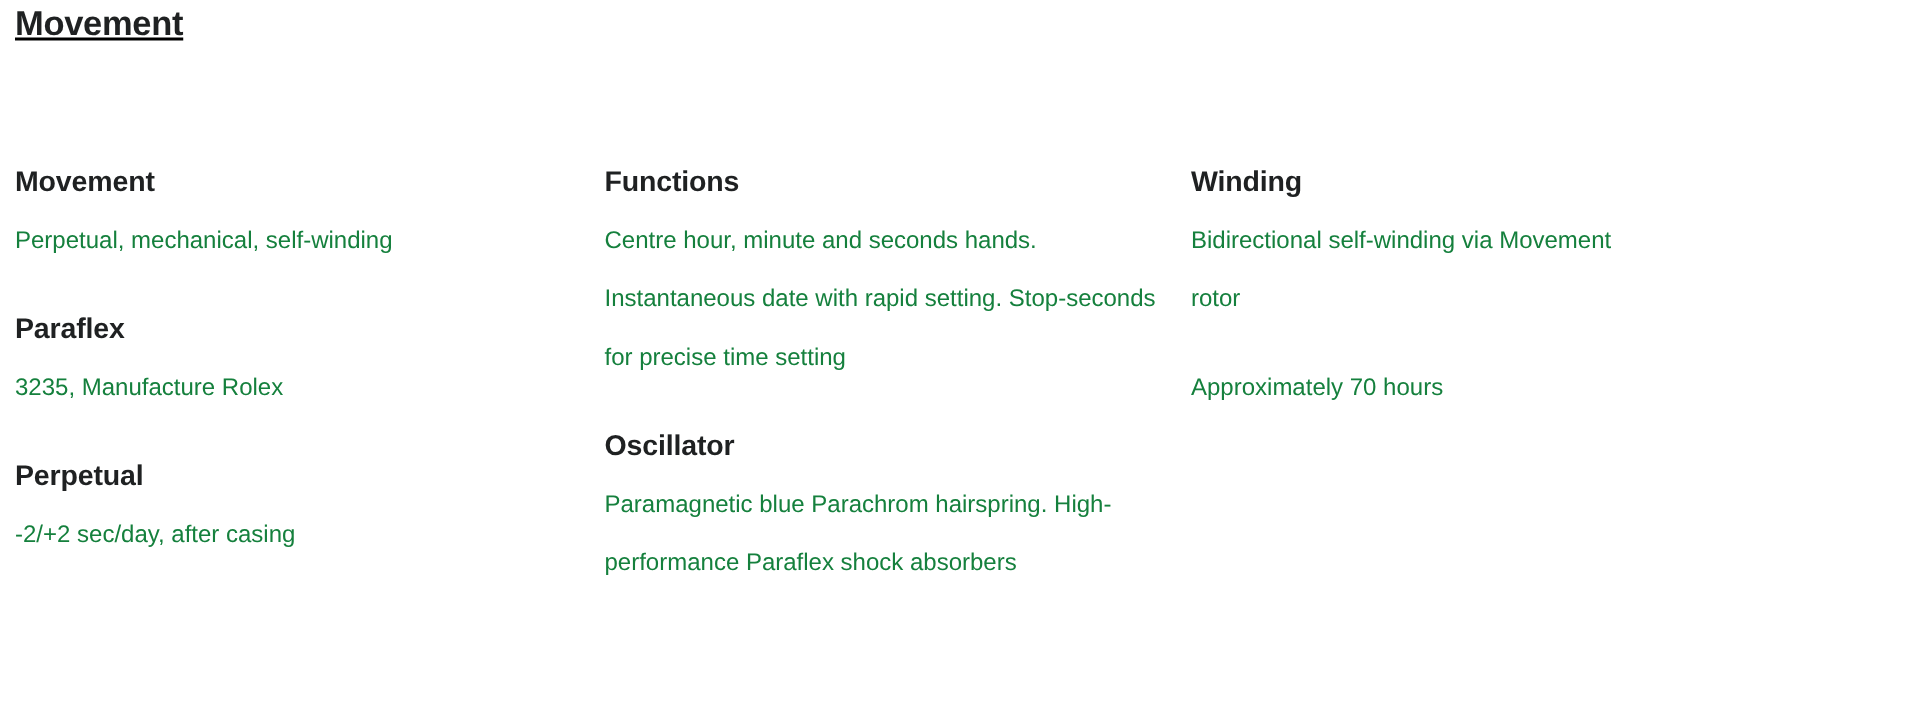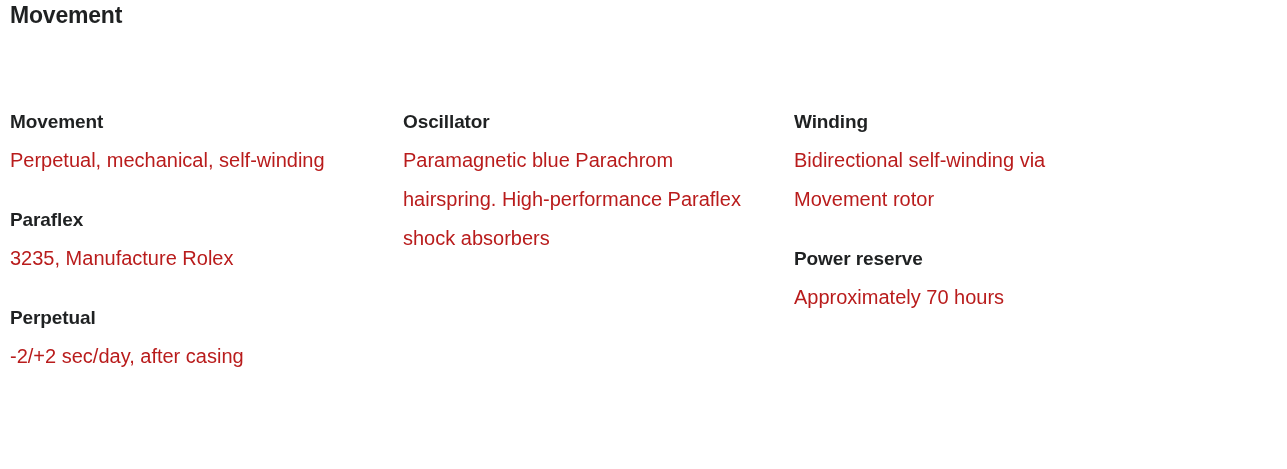--- a/index.html
+++ b/index.html
@@ -14,20 +14,21 @@
     font-family: "Liberation Sans", "DejaVu Sans", sans-serif;
     -webkit-font-smoothing: antialiased;
   }
 
   .spec-section {
     position: relative;
     width: 1287px;
     height: 469px;
     box-sizing: border-box;
     padding: 0 12px 0 10px;
+    text-decoration: underline;
   }
 
   .section-title {
     margin: 0;
     padding: 0;
     font-size: 23px;
     line-height: 30px;
     font-weight: 700;
     letter-spacing: -0.2px;
     color: #1f2122;
@@ -63,25 +64,25 @@
     margin: 0;
     font-size: 19px;
     line-height: 39px;
     font-weight: 700;
     letter-spacing: -0.1px;
     color: #1f2122;
   }
 
   .spec-value {
     margin: 0;
-    font-size: 20px;
+    font-size: 16px;
     line-height: 39px;
     font-weight: 400;
     letter-spacing: 0px;
-    color: #b91c1c;
+    color: #15803d;
   }
 
   .col-1 .spec-value { max-width: 340px; }
   .col-2 .spec-value { max-width: 368px; }
   .col-3 .spec-value { max-width: 300px; }
 </style>
 </head>
 <body>
 
 <section class="spec-section">
@@ -100,30 +101,33 @@
         <div class="spec-value">3235, Manufacture Rolex</div>
       </div>
       <div class="spec-block">
         <div class="spec-label">Perpetual</div>
         <div class="spec-value">-2/+2 sec/day, after casing</div>
       </div>
     </div>
 
     <div class="spec-column col-2">
       <div class="spec-block">
+        <div class="spec-label">Functions</div>
+        <div class="spec-value">Centre hour, minute and seconds hands. Instantaneous date with rapid setting. Stop-seconds for precise time setting</div>
+      </div>
+      <div class="spec-block">
         <div class="spec-label">Oscillator</div>
         <div class="spec-value">Paramagnetic blue Parachrom hairspring. High-performance Paraflex shock absorbers</div>
       </div>
     </div>
 
     <div class="spec-column col-3">
       <div class="spec-block">
         <div class="spec-label">Winding</div>
         <div class="spec-value">Bidirectional self-winding via Movement rotor</div>
       </div>
       <div class="spec-block">
-        <div class="spec-label">Power reserve</div>
         <div class="spec-value">Approximately 70 hours</div>
       </div>
     </div>
 
   </div>
 </section>
 
 </body></html>

